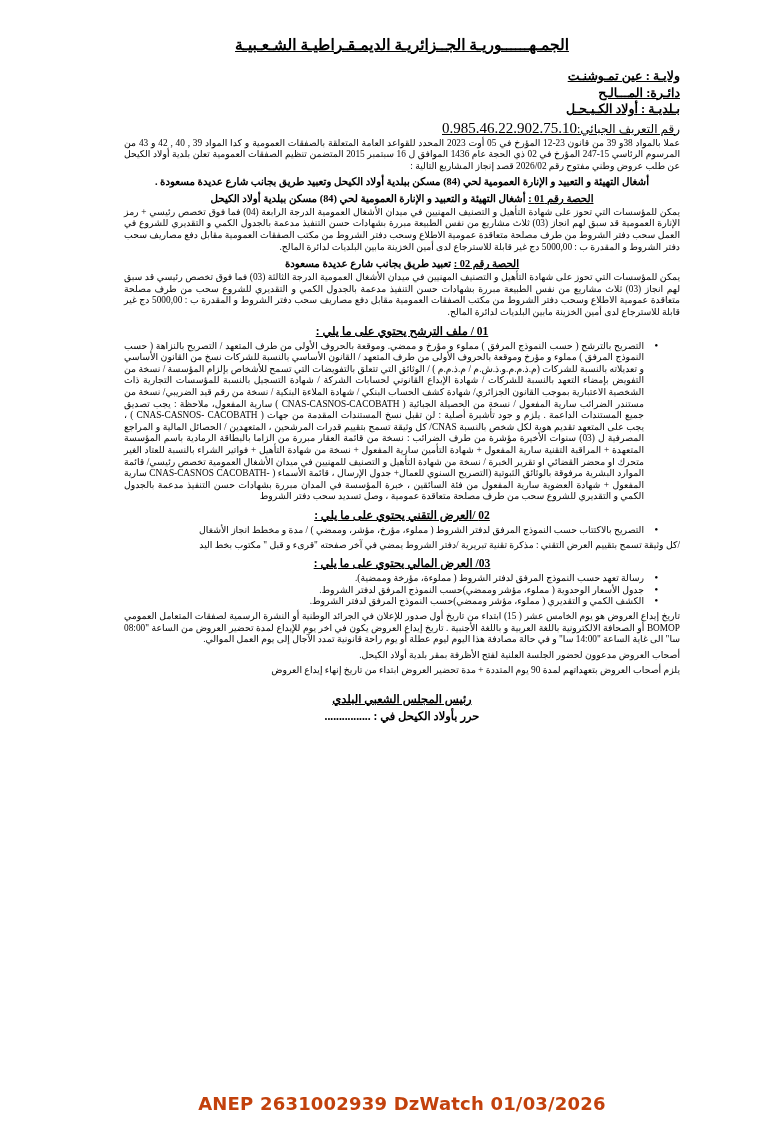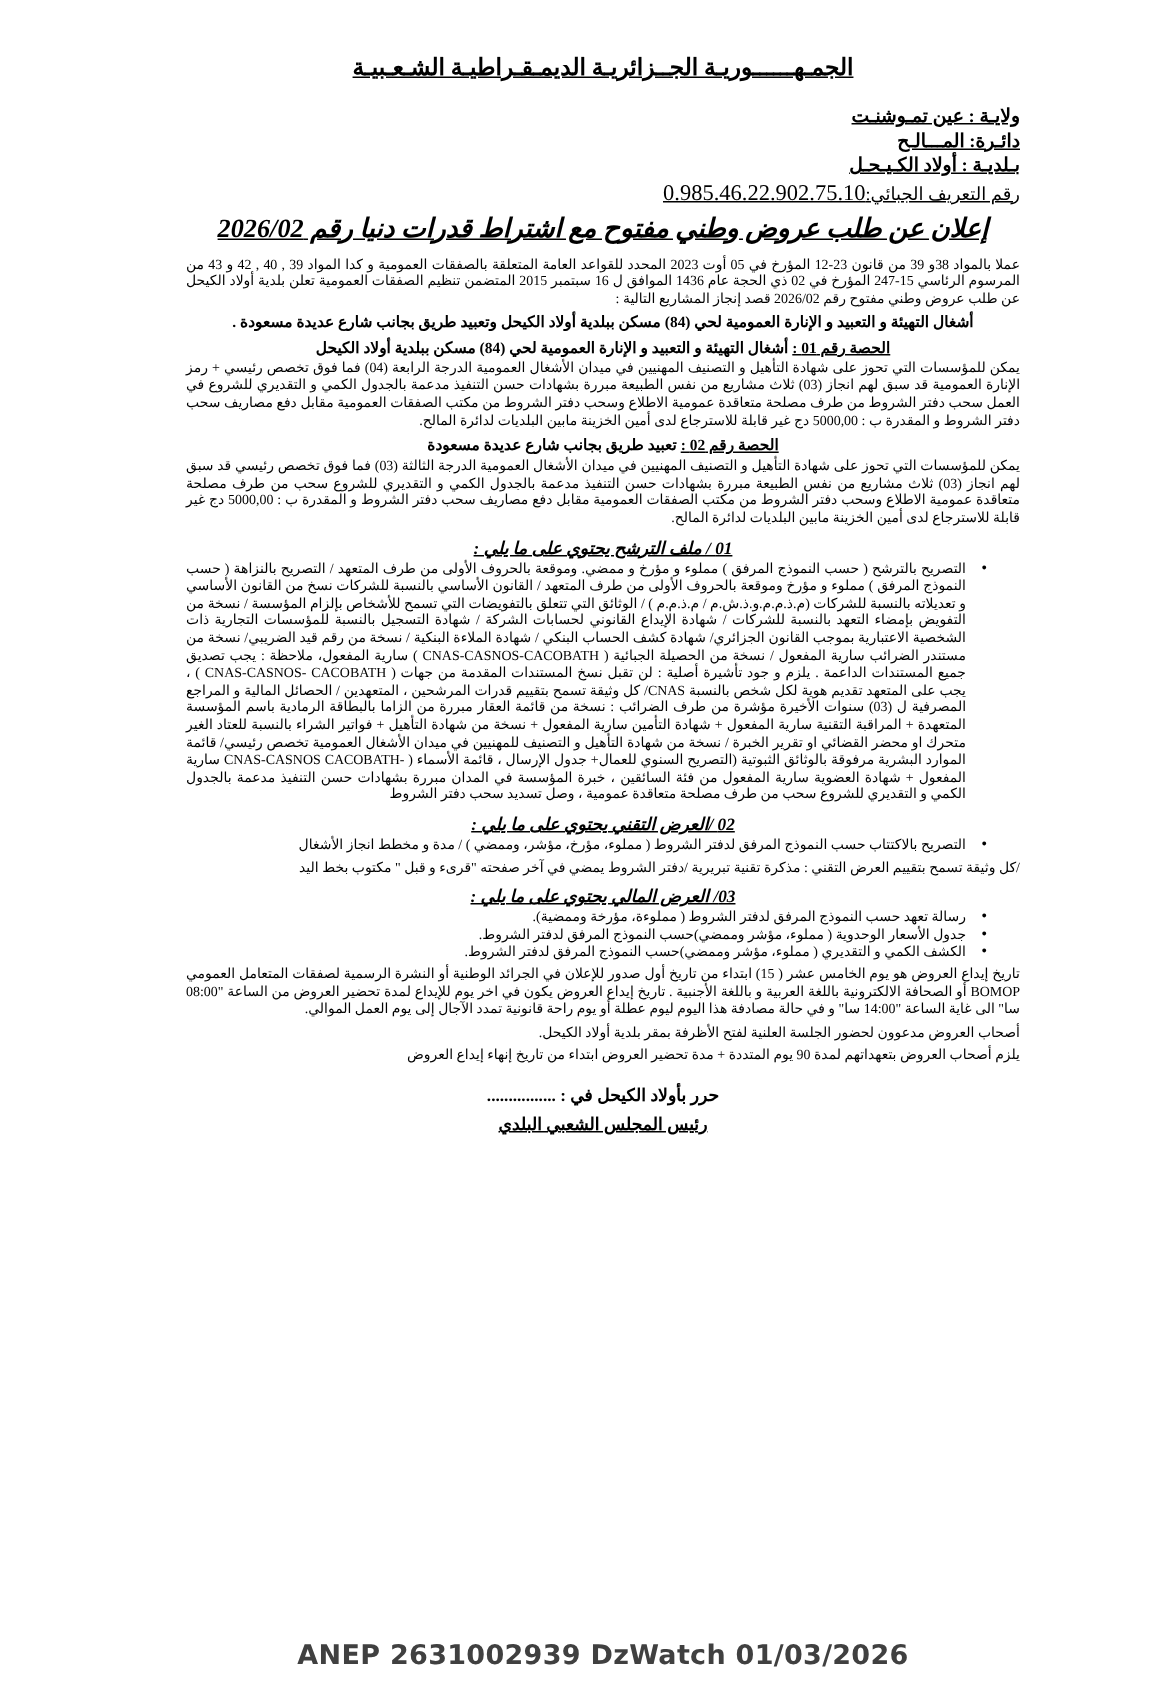--- a/index.html
+++ b/index.html
@@ -82,21 +82,20 @@
     font-weight: bold;
     text-align: center;
     margin: 2px 0 2px 0;
     line-height: 13px;
   }
   .lot-head .u { text-decoration: underline; }
 
   .sec-head {
     font-size: 11.5px;
     font-weight: bold;
-    font-style: italic;
     text-decoration: underline;
     text-align: center;
     margin: 5px 0 3px 0;
   }
 
   ul.bullets {
     list-style: none;
     margin: 0 0 3px 0;
     padding: 0 22px 0 0;
   }
@@ -130,21 +129,21 @@
     text-decoration: underline;
     margin-top: 2px;
   }
 
   .footer {
     position: absolute;
     left: 0;
     right: 0;
     bottom: 24px;
     text-align: center;
-    color: #404040;
+    color: #c2410c;
     font-family: "DejaVu Sans", "Liberation Sans", sans-serif;
     font-weight: bold;
     font-size: 18px;
     letter-spacing: 0.2px;
     direction: ltr;
   }
 </style>
 </head>
 <body>
 
@@ -155,21 +154,20 @@
   <div class="org-block">
     <div class="org-line">ولايـة : عين تمـوشنـت</div>
     <div class="org-line">دائـرة: المـــالـح</div>
     <div class="org-line">بـلديـة : أولاد الكـيـحـل</div>
   </div>
 
   <div class="nif-line">
     <span>رقم التعريف الجبائي:</span><span class="nif-num">0.985.46.22.902.75.10</span>
   </div>
 
-  <div class="main-title">إعلان عن طلب عروض وطني مفتوح مع اشتراط قدرات دنيا رقم 2026/02</div>
 
   <p class="para">عملا بالمواد 38و 39  من قانون 23-12 المؤرخ في 05 أوت 2023 المحدد للقواعد العامة المتعلقة بالصفقات العمومية و كدا المواد 39 , 40 , 42 و 43 من المرسوم الرئاسي 15-247 المؤرخ في 02 ذي الحجة عام 1436 الموافق ل 16 سبتمبر 2015 المتضمن تنظيم الصفقات العمومية  تعلن بلدية أولاد الكيحل عن طلب عروض وطني مفتوح رقم 2026/02 قصد إنجاز المشاريع التالية :</p>
 
   <p class="para para-c b" style="font-size:10.3px;">أشغال التهيئة و التعبيد و الإنارة العمومية لحي (84) مسكن ببلدية أولاد الكيحل وتعبيد طريق بجانب شارع عديدة مسعودة .</p>
 
   <div class="lot-head">
     <span class="u">الحصة رقم 01 :</span>
     <span>أشغال التهيئة و التعبيد و الإنارة العمومية لحي (84) مسكن ببلدية أولاد الكيحل</span>
   </div>
   <p class="para">يمكن للمؤسسات  التي تحوز على شهادة التأهيل و التصنيف المهنيين في ميدان الأشغال العمومية الدرجة الرابعة (04) فما فوق تخصص رئيسي + رمز الإنارة العمومية  قد سبق لهم انجاز (03) ثلاث مشاريع  من نفس الطبيعة  مبررة بشهادات حسن التنفيذ مدعمة بالجدول الكمي و التقديري للشروع في العمل  سحب دفتر الشروط من طرف  مصلحة متعاقدة عمومية  الاطلاع وسحب دفتر الشروط من مكتب الصفقات العمومية مقابل دفع مصاريف سحب دفتر الشروط و المقدرة ب : 5000,00 دج غير قابلة للاسترجاع لدى أمين الخزينة مابين البلديات لدائرة المالح.</p>
@@ -196,19 +194,19 @@
     <li>رسالة تعهد حسب النموذج المرفق لدفتر الشروط ( مملوءة، مؤرخة وممضية).</li>
     <li>جدول الأسعار الوحدوية ( مملوء، مؤشر وممضي)حسب النموذج المرفق لدفتر الشروط.</li>
     <li>الكشف الكمي و التقديري ( مملوء، مؤشر وممضي)حسب النموذج المرفق لدفتر الشروط.</li>
   </ul>
 
   <p class="para">تاريخ إيداع العروض هو يوم الخامس عشر ( 15) ابتداء من تاريخ أول صدور للإعلان في الجرائد الوطنية أو النشرة الرسمية لصفقات المتعامل العمومي BOMOP أو الصحافة الالكترونية باللغة العربية و باللغة الأجنبية . تاريخ إيداع العروض يكون في اخر يوم للإيداع لمدة تحضير العروض  من الساعة "08:00 سا" الى غاية الساعة "14:00 سا" و في حالة مصادفة هذا اليوم ليوم عطلة أو يوم راحة قانونية  تمدد الآجال إلى يوم العمل الموالي.</p>
   <p class="para">أصحاب العروض مدعوون لحضور الجلسة العلنية لفتح الأظرفة بمقر بلدية أولاد الكيحل.</p>
   <p class="para">يلزم أصحاب العروض بتعهداتهم لمدة 90 يوم المتددة + مدة تحضير العروض ابتداء من تاريخ إنهاء إيداع العروض</p>
 
   <div class="closing">
+    <div><span class="sig">رئيس المجلس الشعبي البلدي</span></div>
     <div>حرر بأولاد الكيحل في  : ................</div>
-    <div><span class="sig">رئيس المجلس الشعبي البلدي</span></div>
   </div>
 
   <div class="footer">ANEP 2631002939 DzWatch 01/03/2026</div>
 
 </div>
 
 </body></html>

